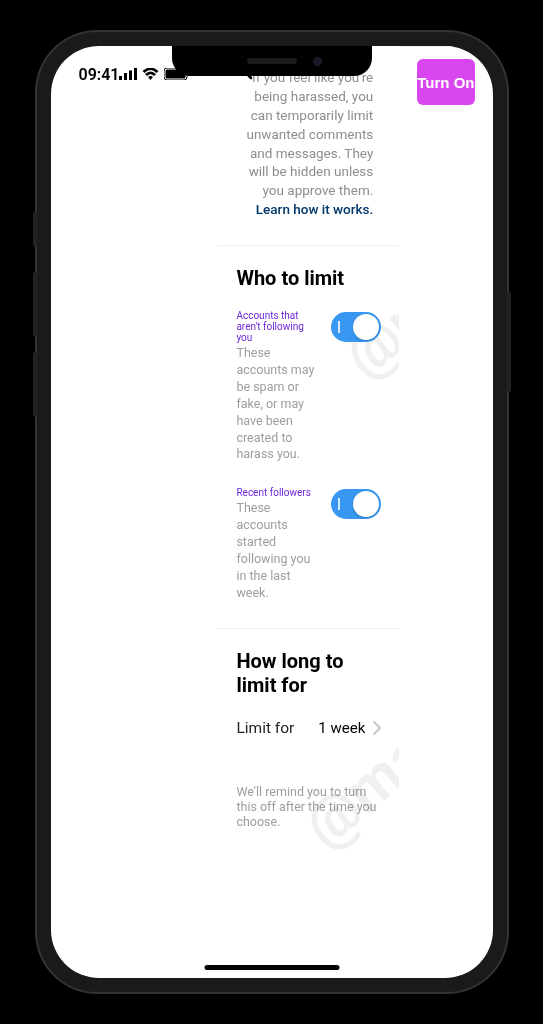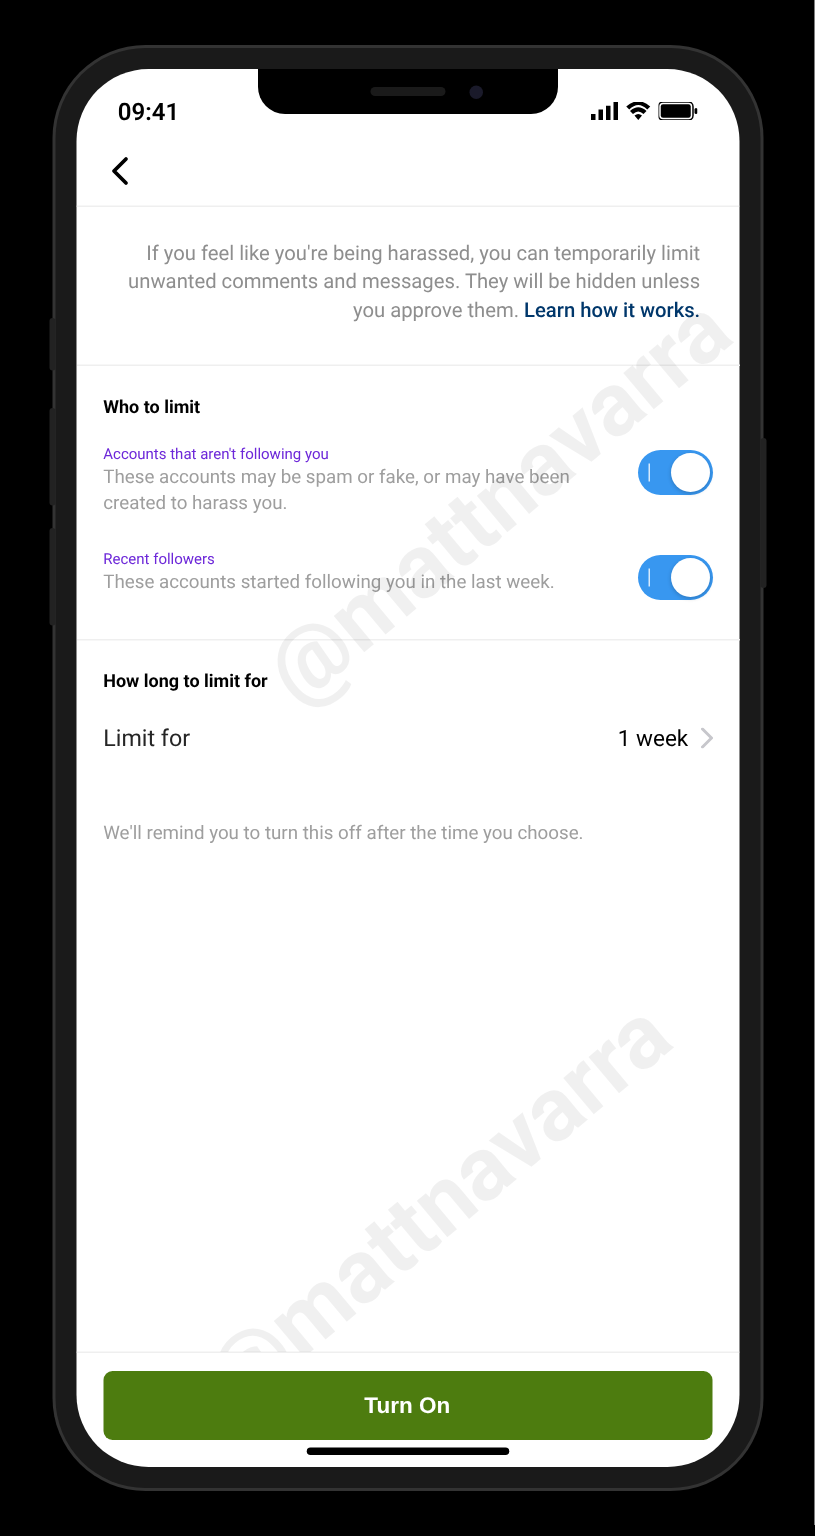--- a/index.html
+++ b/index.html
@@ -32,21 +32,21 @@
   .side-btn.left3 { left: -4px; top: 320px; width: 4px; height: 65px; }
   .side-btn.right1 { right: -4px; top: 260px; width: 4px; height: 100px; }
   .screen {
     width: 100%;
     height: 100%;
     background: #fff;
     border-radius: 48px;
     overflow: hidden;
     position: relative;
     display: flex;
-    flex-direction: column;
+    flex-direction: row;
   }
   .notch {
     position: absolute;
     top: 0;
     left: 50%;
     transform: translateX(-50%);
     width: 200px;
     height: 30px;
     background: #000;
     border-bottom-left-radius: 18px;
@@ -103,21 +103,21 @@
     padding: 22px 26px 26px 26px;
     text-align: right;
     font-size: 13.5px;
     line-height: 1.4;
     color: #8e8e8e;
     border-bottom: 1px solid #efefef;
   }
   .intro .link { color: #00376b; font-weight: 500; }
   .section-title {
     font-weight: 700;
-    font-size: 12px;
+    font-size: 20px;
     color: #000;
     padding: 20px 18px 14px 18px;
   }
   .row {
     padding: 6px 18px 18px 18px;
     display: flex;
     align-items: flex-start;
     gap: 12px;
   }
   .row-text { flex: 1; }
@@ -174,21 +174,21 @@
   }
   .wm1 { top: 160px; left: 90px; }
   .wm2 { top: 630px; left: 50px; }
   .footer {
     padding: 12px 18px 18px 18px;
     border-top: 1px solid #efefef;
   }
   .primary-btn {
     width: 100%;
     height: 46px;
-    background: #4d7c0f;
+    background: #d946ef;
     color: #fff;
     font-size: 15px;
     font-weight: 600;
     border: none;
     border-radius: 6px;
     cursor: pointer;
   }
   .home-indicator {
     position: absolute;
     bottom: 8px;

